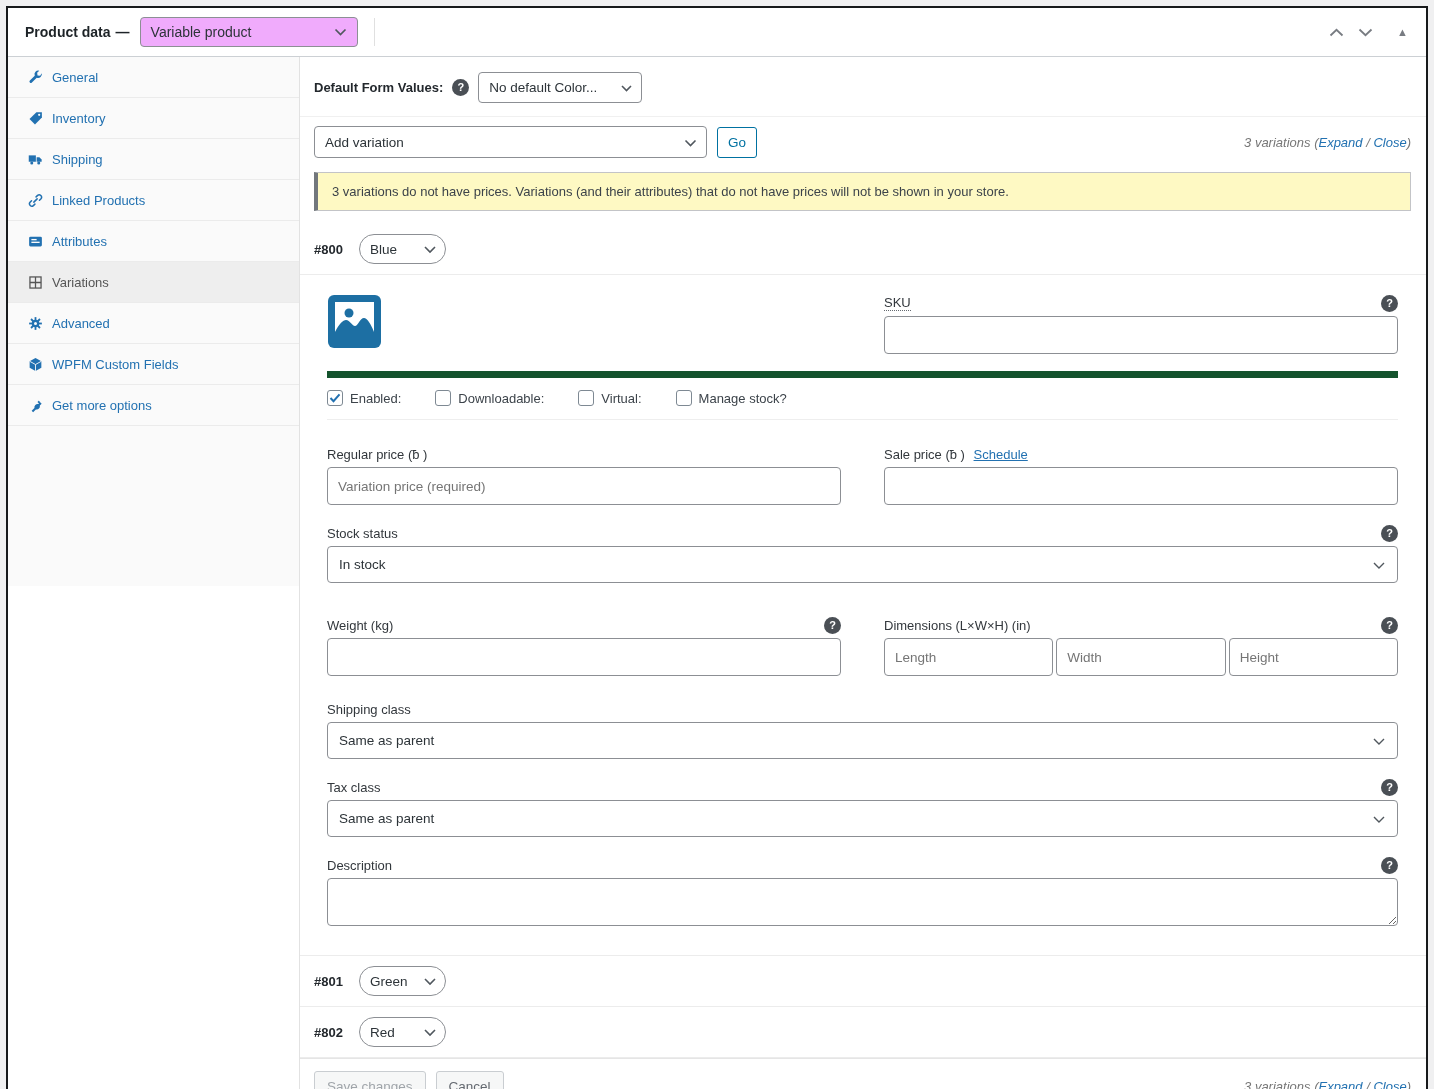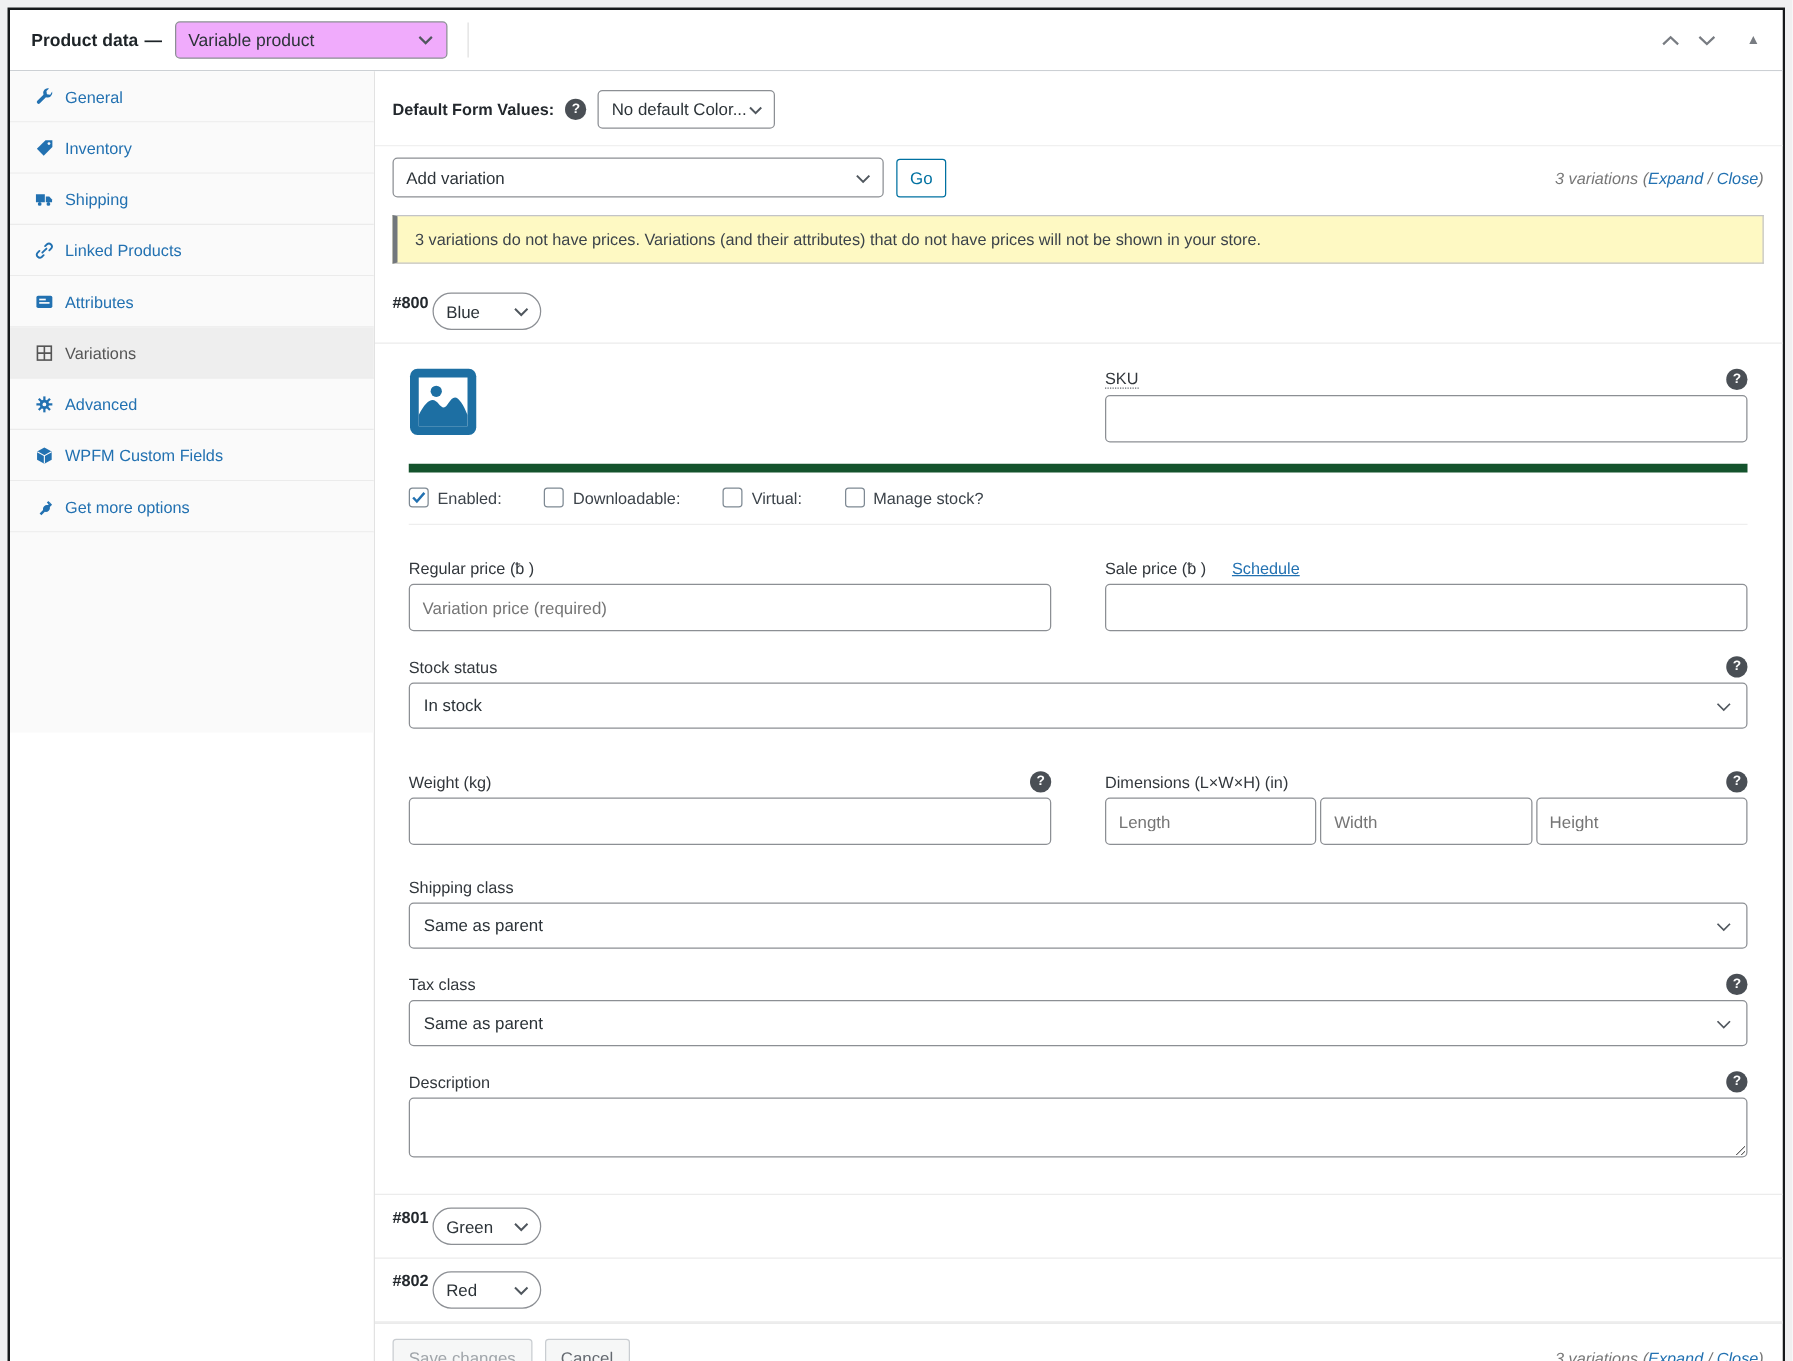--- a/index.html
+++ b/index.html
@@ -53,40 +53,40 @@
     width:17px; height:17px; border-radius:50%; background:#4a4f55; color:#fff;
     font-size:11px; font-weight:bold; display:inline-flex; align-items:center;
     justify-content:center; cursor:pointer; flex:0 0 17px; line-height:1;
   }
   .sel {
     height:31px; border:1px solid #8c8f94; border-radius:4px; background:#fff;
     display:flex; align-items:center; padding:0 26px 0 10px; position:relative;
     color:#2c3338; cursor:pointer; font-size:13.5px; white-space:nowrap; overflow:hidden;
   }
   .sel .chev { position:absolute; right:9px; top:50%; margin-top:-3px; }
-  .sel-default { width:142px; }
+  .sel-default { width:164px; }
   
   .vtoolbar { display:flex; align-items:center; padding:9px 15px 9px 14px; }
   .sel-add { width:393px; height:32px; }
   .go-btn {
     margin-left:10px; height:31px; padding:0 10px; background:#fff;
     border:1px solid #0071a1; border-radius:3px; color:#0071a1; font-size:13.5px;
     cursor:pointer; font-family:inherit;
   }
   .summary { margin-left:auto; font-style:italic; color:#777; font-size:13px; }
   .summary .slnk { color:#2271b1; cursor:pointer; }
   
   .notice {
     margin:5px 15px 13px 14px; background:#fef9c3; border:1px solid #c3c4c7;
     border-left:4px solid #72777c; padding:11px 14px; color:#3c434a; font-size:13px;
   }
   
   .vrow {
-    display:flex; padding:10px 16px 10px 14px;
-    border-bottom:1px solid #ececec; gap:3px;
+    display:flex; align-items:center; padding:10px 16px 10px 14px;
+    border-bottom:1px solid #ececec; gap:16px;
   }
   .vid { font-weight:bold; color:#23282d; font-size:13px; }
   .sel-attr { width:87px; height:30px;border-radius:15px; }
   
   .vform { padding:2px 28px 26px 27px; }
   .grid2 { display:grid; grid-template-columns:1fr 1fr; column-gap:43px; }
   .row-imgsku { padding:17px 0 15px; }
   .img-ph { width:55px; height:55px; display:block; cursor:pointer; }
   .lblrow { display:flex; align-items:center; justify-content:space-between; margin-bottom:4px; height:18px; }
   .lbl { color:#32373c; font-size:13px; }
@@ -115,21 +115,21 @@
   .bigsel .chev { position:absolute; right:12px; top:50%; margin-top:-3px; }
   .row-wd { margin-top:33px; }
   .dims3 { display:grid; grid-template-columns:1fr 1fr 1fr; column-gap:3px; }
   .row-ship { margin-top:24px; }
   .row-tax { margin-top:19px; }
   .row-desc { margin-top:19px; }
   .ta {
     width:100%; height:48px; border:1px solid #8c8f94; border-radius:4px;
     resize:vertical; font-family:inherit; font-size:13.5px; padding:6px 10px; color:#2c3338;
   }
-  .schedule { color:#2271b1; text-decoration:underline; cursor:pointer; margin-left:17px; }
+  .schedule { color:#2271b1; text-decoration:underline; cursor:pointer; margin-left:5px; }
   
   .vfooter {
     display:flex; align-items:center; padding:12px 15px 12px 14px;
     border-top:1px solid #e5e5e5;
   }
   .btn {
     height:30px; padding:0 12px; border-radius:3px; border:1px solid #c9cdd1;
     background:#f6f7f7; font-size:13.5px; cursor:pointer; font-family:inherit;
   }
   .btn-save { color:#a0a5aa; margin-right:10px; }

